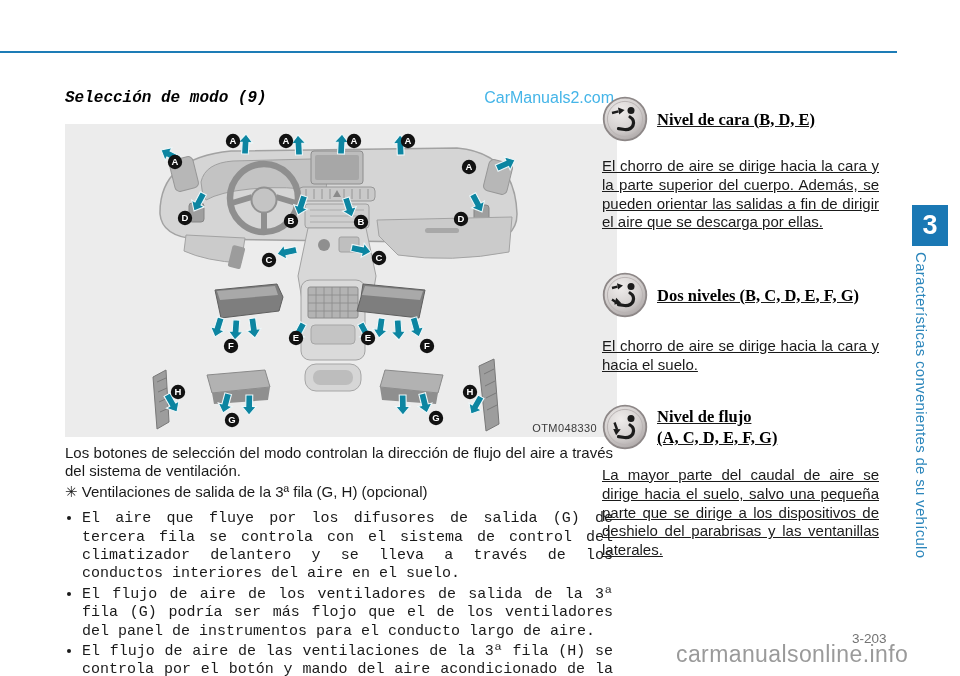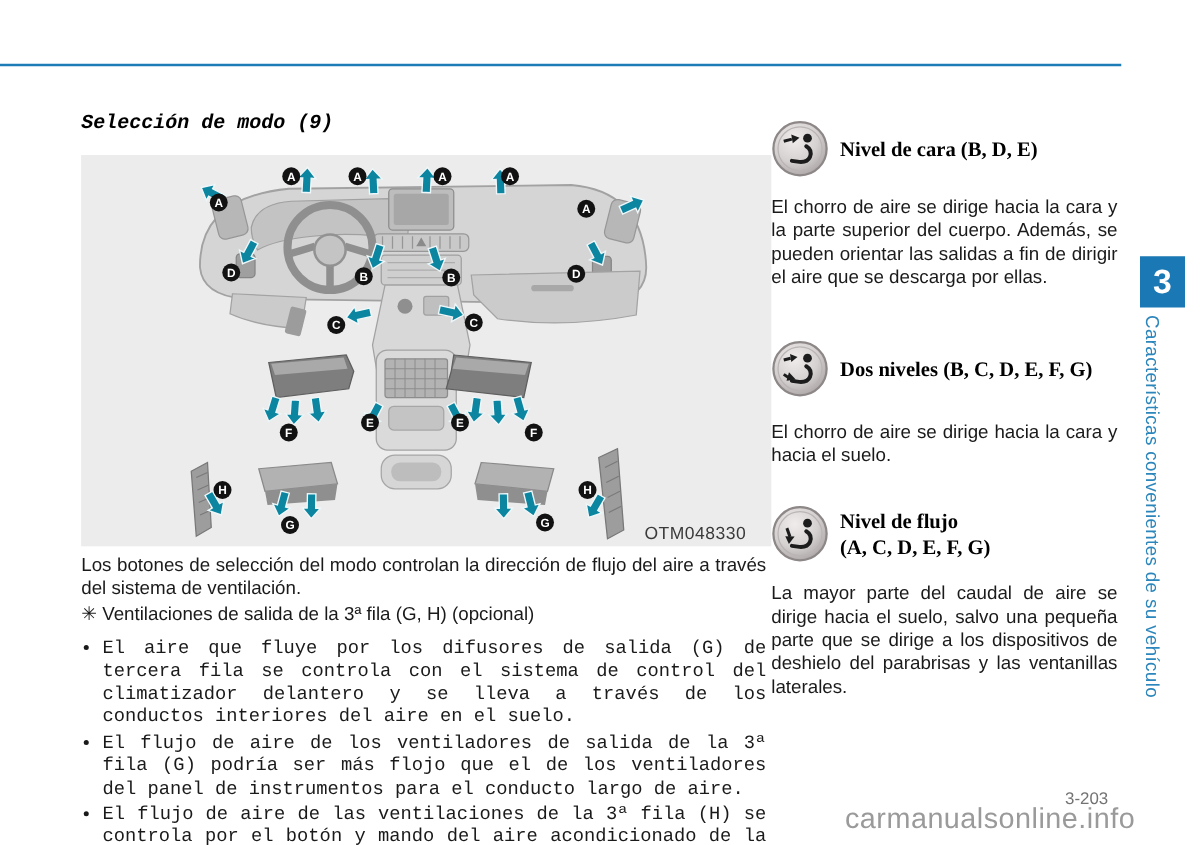--- a/index.html
+++ b/index.html
@@ -12,29 +12,29 @@
   .page-title {
     position:absolute; left:65px; top:89px; font-size:16px; font-weight:bold; font-style:italic; color:#000;font-family:Liberation Mono, monospace;
   }
   .wm-top {
     position:absolute; left:467px; top:89px; width:147px; text-align:right;
     font-size:16px; color:#45b5e8;
   }
 
   .figure { position:absolute; left:65px; top:124px; width:552px; height:313px; background:#ececec; }
   .figure svg { display:block; width:552px; height:313px; }
-  .figure-code { position:absolute; right:20px; bottom:3px; font-size:14px; color:#3a3a3a; letter-spacing:0.4px; }
+  .figure-code { position:absolute; right:20px; bottom:3px; font-size:11px; color:#3a3a3a; letter-spacing:0.4px; }
 
   .left-body { position:absolute; left:65px; top:444px; width:548px; font-size:15px; line-height:18.4px; }
   .left-body p { margin:0; text-align:justify; }
   .left-body .note { margin-top:2px; text-align:left; }
   .bullets { margin:9px 0 0 0; padding-left:17px; list-style:disc outside;font-family:Liberation Mono, monospace; }
   .bullets li { margin:0 0 2px 0; text-align:justify; }
 
-  .mode { position:absolute; left:617px; width:277px; }
+  .mode { position:absolute; left:602px; width:277px;text-decoration:underline; }
   .mode-head { display:flex; align-items:center; gap:9px; }
   .mode-icon { width:46px; height:46px; flex:none; }
   .mode-title {
     font-family:"Liberation Serif", serif; font-weight:bold; font-size:16.5px; line-height:21px; color:#000;
   }
   .mode-body { font-size:15px; line-height:18.8px; text-align:justify; }
   .m1 { margin-top:15px; } .m2 { margin-top:19px; } .m3 { margin-top:16px; }
   #mode1 { top:96px; } #mode2 { top:272px; } #mode3 { top:404px; }
 
   .chapter-tab {
@@ -72,20 +72,21 @@
     </radialGradient>
     <path id="barrow" d="M0,0 L7.2,8.5 L3.4,8.5 L3.4,20 L-3.4,20 L-3.4,8.5 L-7.2,8.5 Z"></path>
   </defs>
 </svg>
 
 <div class="page">
 
   <div class="top-rule"></div>
 
   <div class="page-title">Selección de modo (9)</div>
+  <div class="wm-top">CarManuals2.com</div>
 
   <div class="figure">
     <svg viewBox="0 0 552 313">
       <rect width="552" height="313" fill="#ececec"></rect>
 
       <path d="M95,90 Q94,34 166,27 L392,24 Q450,29 452,90 Q452,113 424,119 L130,115 Q97,112 95,90 Z" fill="#d5d5d5" stroke="#a2a2a2" stroke-width="1.5"></path>
       <path d="M136,58 Q140,39 168,37 L246,35 Q261,37 262,52 L261,68 Q220,61 185,65 Q155,68 141,76 Q136,67 136,58 Z" fill="#c3c3c3" stroke="#a0a0a0"></path>
       <rect x="107" y="34" width="24" height="32" rx="5" fill="#b7b7b7" stroke="#979797" transform="rotate(-14 119 50)"></rect>
       <rect x="421" y="37" width="24" height="32" rx="5" fill="#b7b7b7" stroke="#979797" transform="rotate(14 433 53)"></rect>
       <rect x="246" y="27" width="52" height="33" rx="3" fill="#bdbdbd" stroke="#8d8d8d"></rect>

